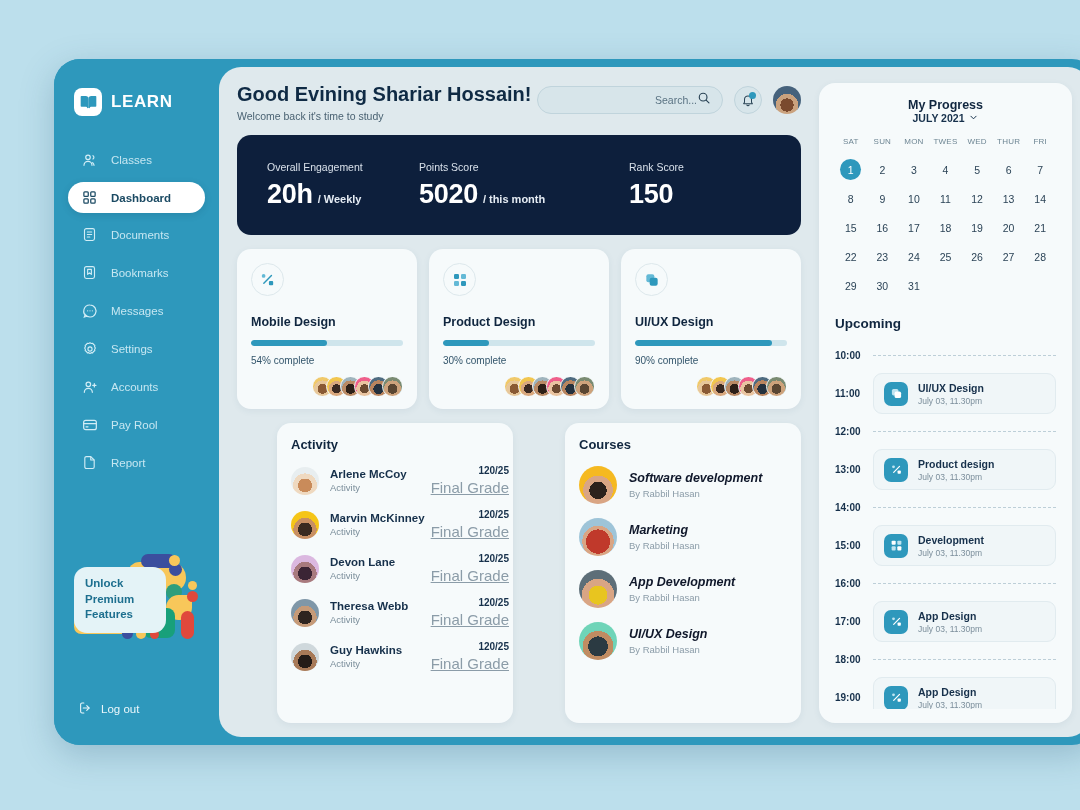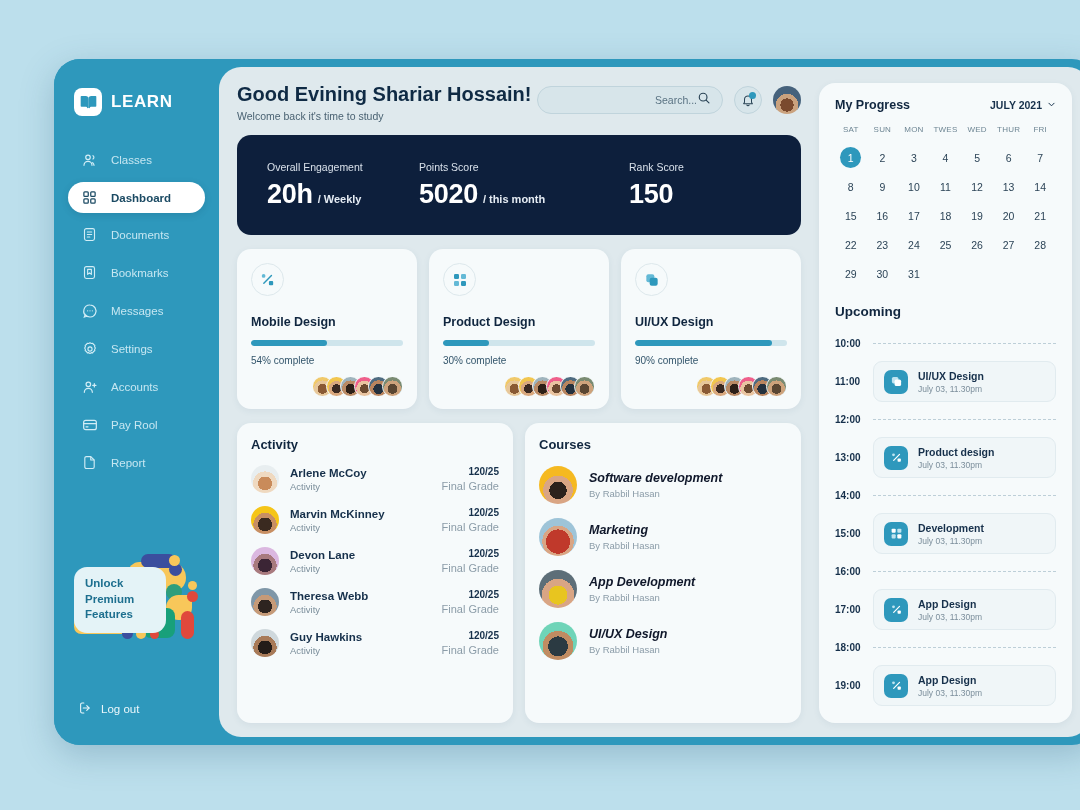--- a/index.html
+++ b/index.html
@@ -176,51 +176,51 @@
   }
   .bar > div { height: 100%; border-radius: 4px; background: #2e98bc; }
   .card-pct { margin-top: 9px; font-size: 10px; color: #33556b; }
   .stack { margin-top: auto; display: flex; justify-content: flex-end; }
   .stack .avatar { border: 1.5px solid #f6fafb; margin-left: -7px; }
 
   
   .panels { margin-top: 14px; display: flex; gap: 12px; flex: 1; min-height: 0; }
   .panel {
     background: #f6fafb; border-radius: 14px;
-    padding: 14px 14px 10px 14px;
+    padding: 14px 4px 10px 14px;
     flex: 1; min-width: 0;
     box-shadow: 0 2px 7px rgba(40,90,120,.07);
-    display: flex; flex-direction: column;
+    display: flex; flex-direction: column; margin-left: 40px;
   }
   .panel-title { font-size: 13px; font-weight: bold; color: #10263f; }
 
   .act-row { display: flex; align-items: center; margin-top: 13px; }
   .act-txt { margin-left: 11px; flex: 1; min-width: 0; }
   .act-name { font-size: 11.5px; font-weight: bold; color: #16304b; }
   .act-sub { font-size: 9.5px; color: #7b8e9b; margin-top: 2px; }
   .act-right { text-align: right; }
   .act-grade { font-size: 10px; font-weight: bold; color: #16304b; }
-  .act-glabel { font-size: 11px; color: #8b9ca8; margin-top: 3px; }
+  .act-glabel { font-size: 15px; color: #8b9ca8; margin-top: 3px; text-decoration: underline; }
 
   .course-row { display: flex; align-items: center; margin-top: 14px; }
   .course-txt { margin-left: 12px; }
   .course-name { font-size: 12.5px; font-weight: bold; color: #0f172a; font-style: italic; }
   .course-by { font-size: 9.5px; color: #8b9ca8; margin-top: 3px; }
 
   
   .right-card {
     background: #f6fafb;
     border-radius: 16px;
     padding: 15px 16px 14px 16px;
     height: 100%;
     box-shadow: 0 2px 7px rgba(40,90,120,.07);
     display: flex; flex-direction: column;
     overflow: hidden;
   }
-  .prog-head { display: flex; justify-content: space-between; align-items: center; }
+  .prog-head { display: flex; justify-content: space-between; align-items: center; flex-direction: column; }
   .prog-title { font-size: 12.5px; font-weight: bold; color: #10263f; }
   .prog-month { font-size: 10.5px; font-weight: bold; color: #16304b; display: flex; align-items: center; gap: 5px; cursor: pointer; }
   .cal { margin-top: 13px; }
   .cal-row { display: grid; grid-template-columns: repeat(7, 1fr); }
   .cal-dow { font-size: 8px; color: #6d8593; text-align: center; padding-bottom: 9px; letter-spacing: .2px; }
   .cal-day {
     font-size: 10.5px; color: #2c4457; text-align: center;
     height: 29px; display: flex; align-items: center; justify-content: center;
     cursor: pointer;
   }

